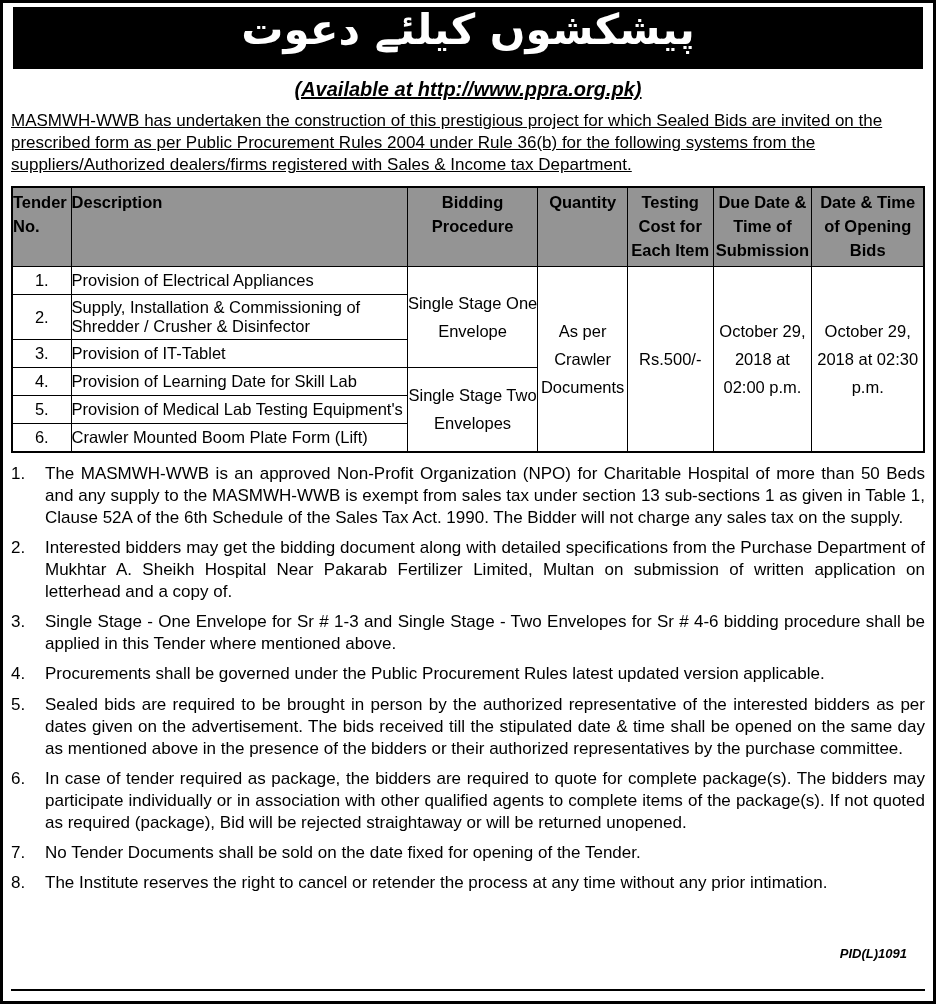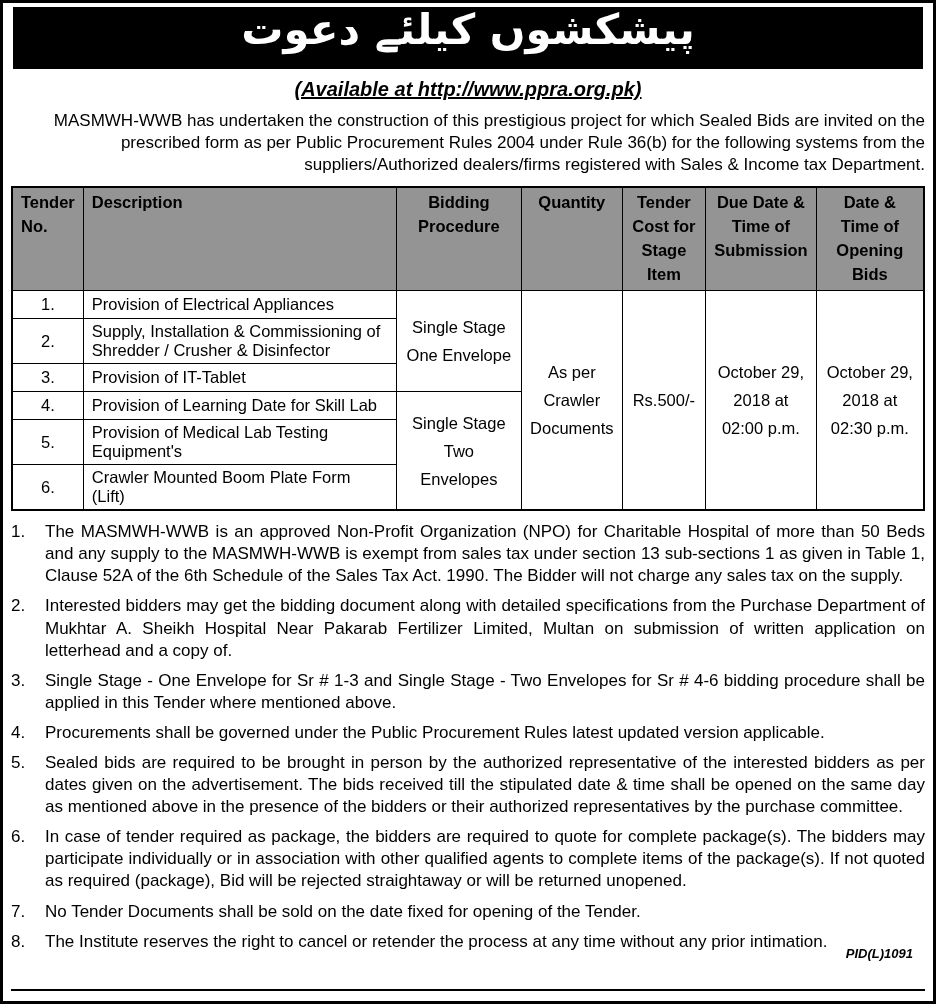--- a/index.html
+++ b/index.html
@@ -47,33 +47,34 @@
     text-align: center;
     font-weight: bold;
     font-style: italic;
     font-size: 20px;
     text-decoration: underline;
     padding: 5px 0 7px 0;
   }
   .intro {
     font-size: 17px;
     line-height: 1.3;
-    text-align: right;
+    text-align: left;
     margin: 2px 0 10px 0;
+    text-decoration: underline;
   }
   
   table.tender-table {
     width: 100%;
     border-collapse: collapse;
     border: 2px solid #000;
     font-size: 16.5px;
   }
   .tender-table th, .tender-table td {
     border: 1px solid #000;
-    padding: 3px 8px;
+    padding: 3px 0;
   }
   .tender-table thead th {
     background: #949494;
     font-weight: bold;
     vertical-align: top;
     height: 76px;
     line-height: 1.45;
     text-align: center;
   }
   .tender-table thead th.c-no,
@@ -100,21 +101,21 @@
   .note {
     display: flex;
     font-size: 17px;
     line-height: 1.3;
     margin-bottom: 8px;
   }
   .note-no { width: 34px; flex-shrink: 0; }
   .note-text { flex: 1; text-align: justify; }
   .pid {
     position: absolute;
-    right: 12px;
+    right: 18px;
     bottom: 28px;
     font-size: 13px;
     font-style: italic;
     font-weight: bold;
   }
   
   .footer {
     margin-top: auto;
     border-top: 2px solid #000;
     padding-top: 4px;
@@ -134,21 +135,21 @@
 
   <p class="intro">MASMWH-WWB has undertaken the construction of this prestigious project for which Sealed Bids are invited on the prescribed form as per Public Procurement Rules 2004 under Rule 36(b) for the following systems from the suppliers/Authorized dealers/firms registered with Sales &amp; Income tax Department.</p>
 
   <table class="tender-table">
     <thead>
       <tr>
         <th class="c-no">Tender No.</th>
         <th class="c-desc">Description</th>
         <th class="c-bid">Bidding Procedure</th>
         <th class="c-qty">Quantity</th>
-        <th class="c-cost">Tender Cost for Stage Item</th>
+        <th class="c-cost">Testing Cost for Each Item</th>
         <th class="c-due">Due Date &amp; Time of Submission</th>
         <th class="c-open">Date &amp; Time of Opening Bids</th>
       </tr>
     </thead>
     <tbody>
       <tr>
         <td class="c-no">1.</td>
         <td class="c-desc">Provision of Electrical Appliances</td>
         <td class="c-bid merged" rowspan="3">Single Stage One Envelope</td>
         <td class="c-qty merged" rowspan="6">As per Crawler Documents</td>

